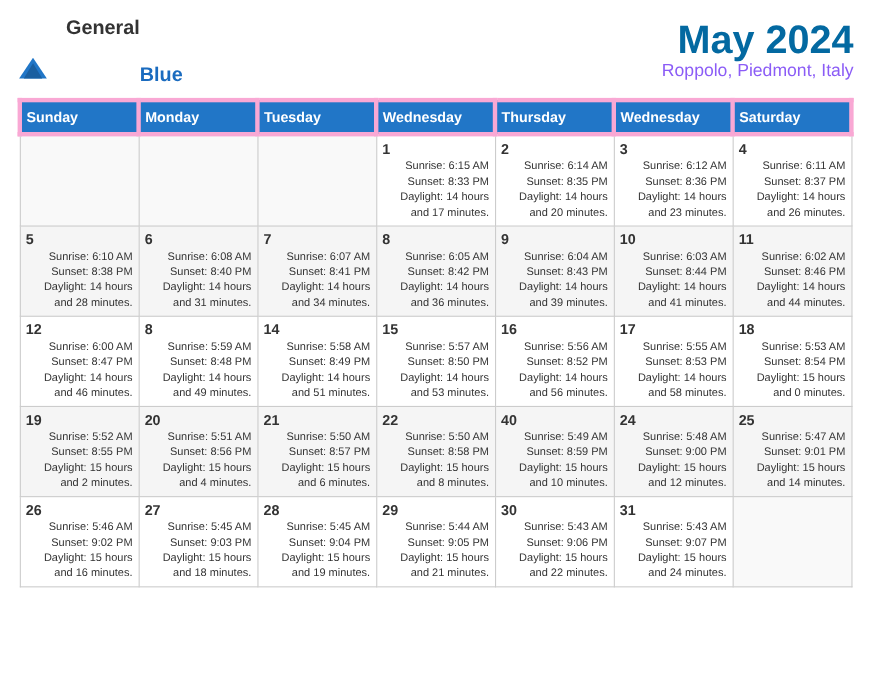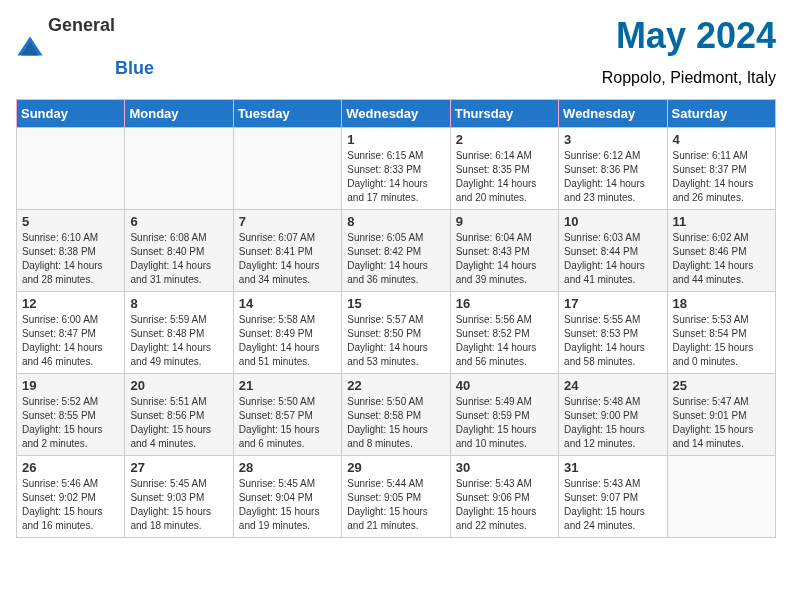--- a/index.html
+++ b/index.html
@@ -11,22 +11,22 @@
       padding: 16px;
     }
     .header-area {
       display: flex;
       justify-content: space-between;
       align-items: flex-start;
       margin-bottom: 12px;
     }
     .logo {
       display: flex;
-      align-items: center;
-      gap: 4px;
+      align-items: flex-end;
+      gap: 16px;
     }
     .logo-text-general {
       font-size: 18px;
       font-weight: bold;
       color: #333;
       line-height: 1;
     }
     .logo-text-blue {
       font-size: 18px;
       font-weight: bold;
@@ -42,37 +42,36 @@
       text-align: right;
     }
     .month-title {
       font-size: 36px;
       font-weight: bold;
       color: #0369a1;
       line-height: 1.1;
     }
     .location-title {
       font-size: 16px;
-      color: #000000;
-      margin-top: 13px;
+      color: #8b5cf6;
     }
     table {
       width: 100%;
       border-collapse: collapse;
     }
     thead tr {
       background-color: #2176c7;
     }
     thead th {
       color: #fff;
       font-size: 13px;
       font-weight: bold;
       padding: 6px 4px;
       text-align: left;
-      border: 1px solid #f9a8d4;
+      border: 4px solid #f9a8d4;
     }
     tbody td {
       border: 1px solid #ccc;
       vertical-align: top;
       padding: 4px 5px;
       width: calc(100% / 7);
       min-height: 80px;
       font-size: 10.5px;
       color: #333;
       background: #fff;
@@ -83,20 +82,21 @@
     .day-number {
       font-size: 13px;
       font-weight: bold;
       display: block;
       margin-bottom: 2px;
     }
     .cell-content {
       font-size: 10px;
       line-height: 1.4;
       color: #333;
+      text-align: right;
     }
     .empty-cell {
       background: #f9f9f9;
     }
   </style>
 </head>
 <body>
 
 <div class="header-area">
   <div class="logo">

